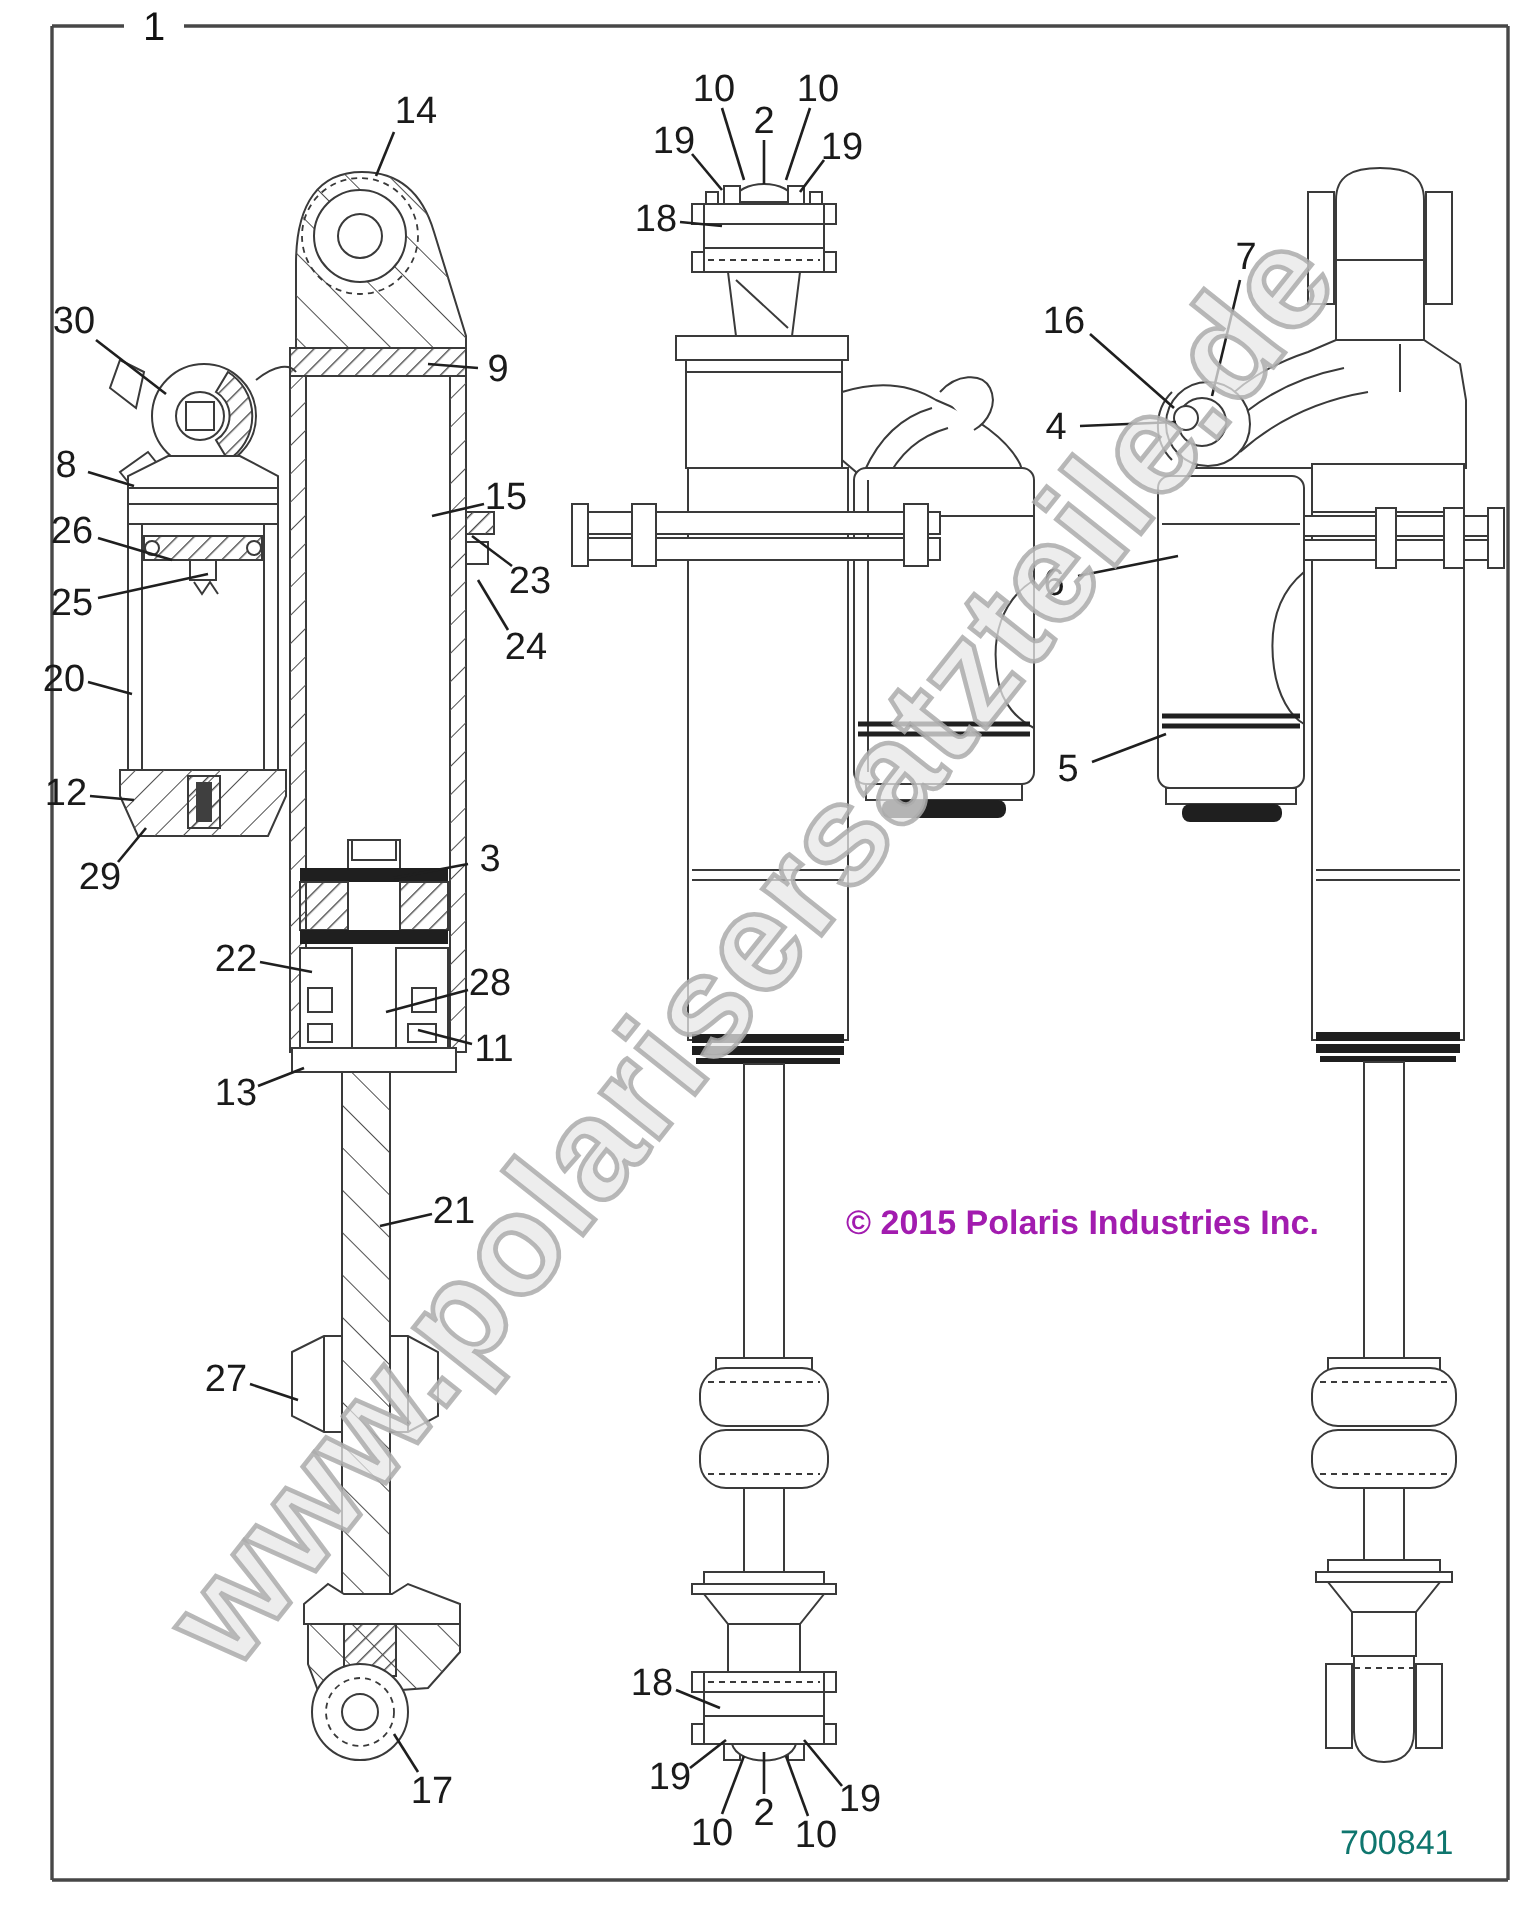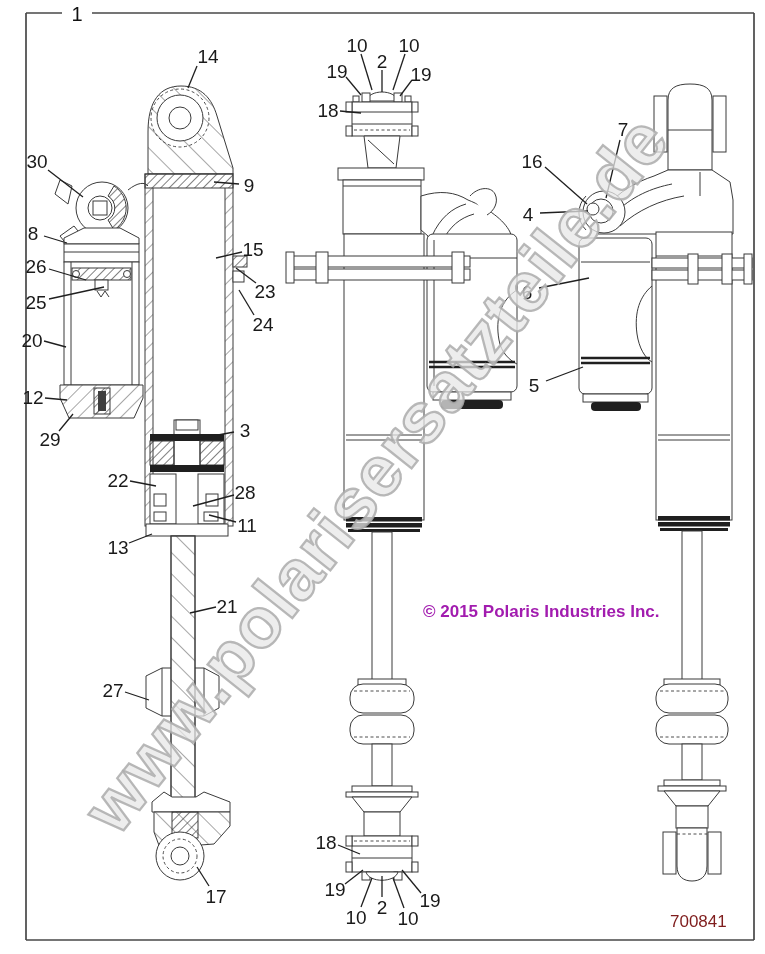--- a/index.html
+++ b/index.html
@@ -23,21 +23,21 @@
     transform:rotate(-51.5deg);transform-origin:50% 50%;
     font-size:71px;font-weight:bold;letter-spacing:1px;text-align:center;
     color:rgba(231,231,231,0.75);
     -webkit-text-stroke:2.3px rgba(172,172,172,0.85);
     pointer-events:none;white-space:nowrap;
   }
   #copyright{
     position:absolute;left:423px;top:602px;font-size:17px;color:#a21caf;white-space:nowrap;font-weight:bold;
   }
   #part-number{
-    position:absolute;left:670px;top:912px;font-size:17px;color:#7f1d1d;white-space:nowrap;
+    position:absolute;left:670px;top:912px;font-size:17px;color:#0f766e;white-space:nowrap;
   }
   #assembly-ref-text{font-size:20px;fill:#111;text-anchor:middle;dominant-baseline:central;font-family:"Liberation Sans",sans-serif;}
 </style>
 </head>
 <body>
 
 <div id="stage">
 
   <svg id="diagram-svg" width="765" height="954" viewBox="0 0 765 954">
     <defs>

